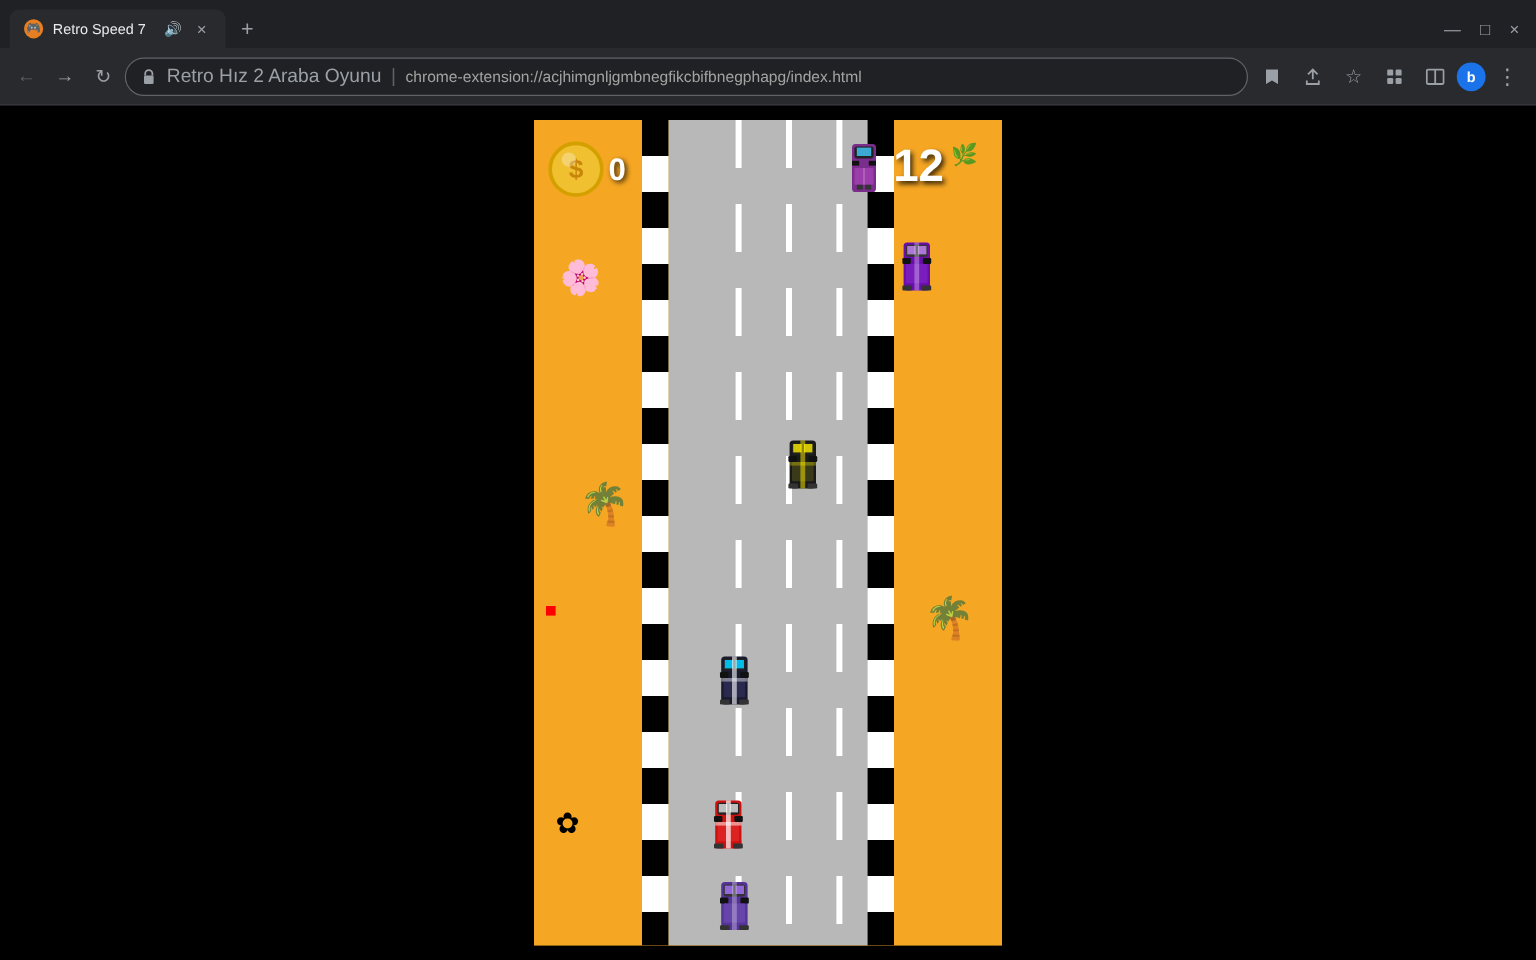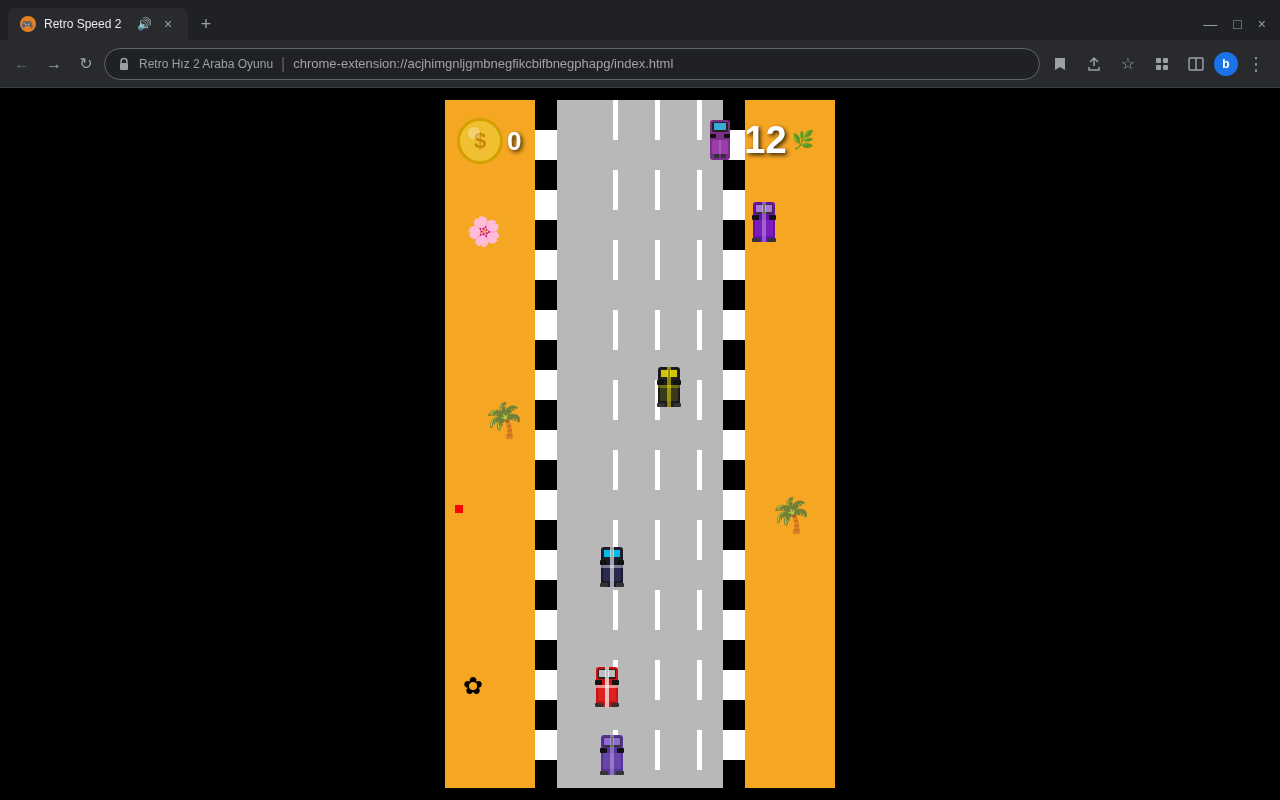--- a/index.html
+++ b/index.html
@@ -147,21 +147,21 @@
       border-radius: 16px;
       display: flex;
       align-items: center;
       padding: 0 12px;
       gap: 8px;
       cursor: text;
     }
 
     .address-secure {
       color: #9aa0a6;
-      font-size: 12px;
+      font-size: 16px;
       display: flex;
       align-items: center;
       gap: 4px;
     }
 
     .address-separator {
       color: #5f6368;
     }
 
     .address-url {
@@ -340,21 +340,21 @@
       color: white;
       text-shadow: 2px 2px 4px rgba(0,0,0,0.8);
     }
 
     
     .lives-display {
       position: absolute;
       right: 20px;
       top: 18px;
       display: flex;
-      align-items: center;
+      align-items: flex-start;
       gap: 6px;
       z-index: 10;
     }
 
     .lives-value {
       font-size: 38px;
       font-weight: bold;
       color: white;
       text-shadow: 2px 2px 4px rgba(0,0,0,0.8);
     }
@@ -386,21 +386,21 @@
     }
   </style>
 </head>
 <body>
 
 <div class="browser-frame">
 
   <div class="tab-bar">
     <div class="tab">
       <div class="tab-favicon">🎮</div>
-      <span class="tab-title">Retro Speed 2</span>
+      <span class="tab-title">Retro Speed 7</span>
       <span class="tab-audio">🔊</span>
       <span class="tab-close">×</span>
     </div>
     <div class="new-tab-btn">+</div>
     <div class="window-controls">
       <span class="window-control">—</span>
       <span class="window-control">□</span>
       <span class="window-control">×</span>
     </div>
   </div>

